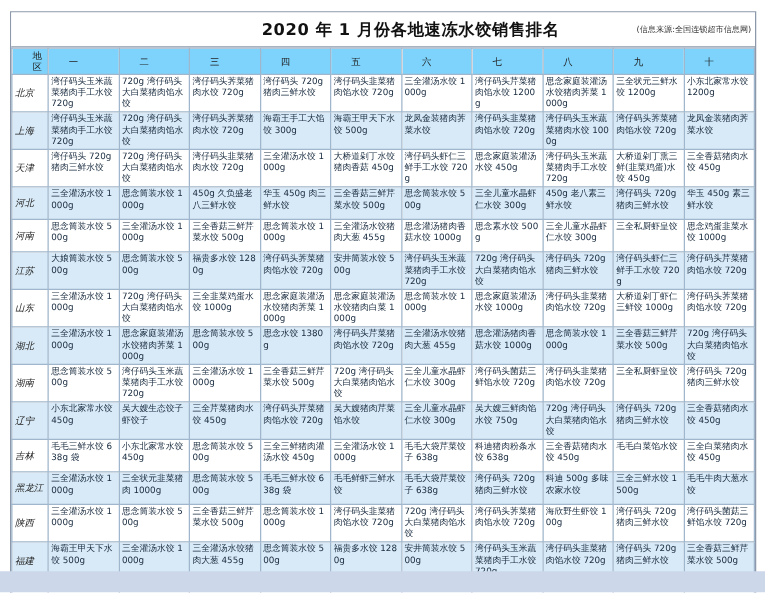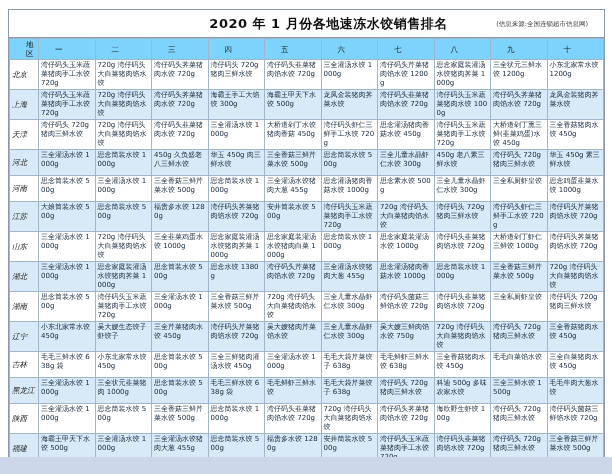--- a/index.html
+++ b/index.html
@@ -11,21 +11,21 @@
   .report{
     position:absolute;left:8px;top:9px;width:597px;
     border:1.5px solid #8d99ab;background:#fff;box-sizing:border-box;
   }
   .title-row{
     position:relative;height:27px;border-bottom:1px solid #8d99ab;
     display:flex;align-items:center;justify-content:center;background:#fff;
   }
   .title{font-size:13px;font-weight:bold;color:#111;letter-spacing:0.5px;margin-left:44px;}
   .source{
-    position:absolute;right:16px;top:50%;transform:translateY(-50%);
+    position:absolute;right:3px;top:50%;transform:translateY(-50%);
     font-size:6.5px;color:#333;white-space:nowrap;
   }
   table{border-collapse:collapse;width:100%;table-layout:fixed;}
   col.region-col{width:29px;}
   th,td{
     border:0.8px solid #9fb6cc;
     font-size:7px;line-height:9px;color:#16293d;
     padding:1px 2px;vertical-align:top;text-align:left;
     font-weight:normal;word-break:break-all;overflow:hidden;
   }
@@ -97,21 +97,21 @@
           <td>龙凤金装猪肉荠菜水饺</td>
         </tr>
         <tr>
           <th>天津</th>
           <td>湾仔码头 720g 猪肉三鲜水饺</td>
           <td>720g 湾仔码头大白菜猪肉馅水饺</td>
           <td>湾仔码头韭菜猪肉水饺 720g</td>
           <td>三全灌汤水饺 1000g</td>
           <td>大桥道剁丁水饺猪肉香菇 450g</td>
           <td>湾仔码头虾仁三鲜手工水饺 720g</td>
-          <td>思念灌汤猪肉香菇水饺 450g</td>
+          <td>思念家庭装灌汤水饺 450g</td>
           <td>湾仔码头玉米蔬菜猪肉手工水饺 720g</td>
           <td>大桥道剁丁熏三鲜(韭菜鸡蛋)水饺 450g</td>
           <td>三全香菇猪肉水饺 450g</td>
         </tr>
         <tr class="stripe">
           <th>河北</th>
           <td>三全灌汤水饺 1000g</td>
           <td>思念筒装水饺 1000g</td>
           <td>450g 久负盛老八三鲜水饺</td>
           <td>华玉 450g 肉三鲜水饺</td>
@@ -201,21 +201,21 @@
           <td>三全香菇猪肉水饺 450g</td>
         </tr>
         <tr>
           <th>吉林</th>
           <td>毛毛三鲜水饺 638g 袋</td>
           <td>小东北家常水饺 450g</td>
           <td>思念筒装水饺 500g</td>
           <td>三全三鲜猪肉灌汤水饺 450g</td>
           <td>三全灌汤水饺 1000g</td>
           <td>毛毛大袋芹菜饺子 638g</td>
-          <td>毛毛鲜虾三鲜水饺 638g</td>
+          <td>科迪猪肉粉条水饺 638g</td>
           <td>三全香菇猪肉水饺 450g</td>
           <td>毛毛白菜馅水饺</td>
           <td>三全白菜猪肉水饺 450g</td>
         </tr>
         <tr class="stripe">
           <th>黑龙江</th>
           <td>三全灌汤水饺 1000g</td>
           <td>三全状元韭菜猪肉 1000g</td>
           <td>思念筒装水饺 500g</td>
           <td>毛毛三鲜水饺 638g 袋</td>

